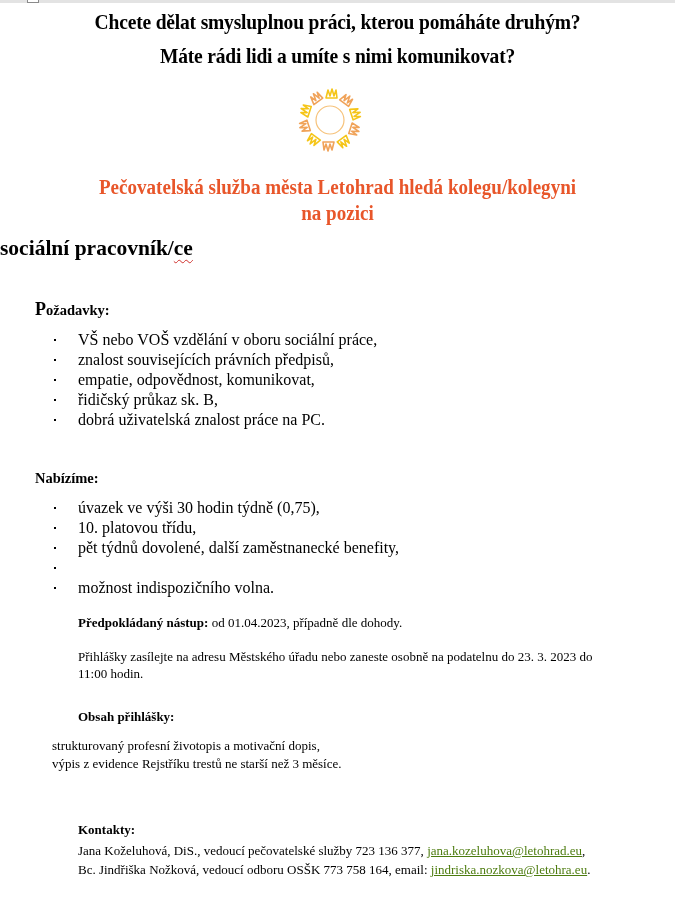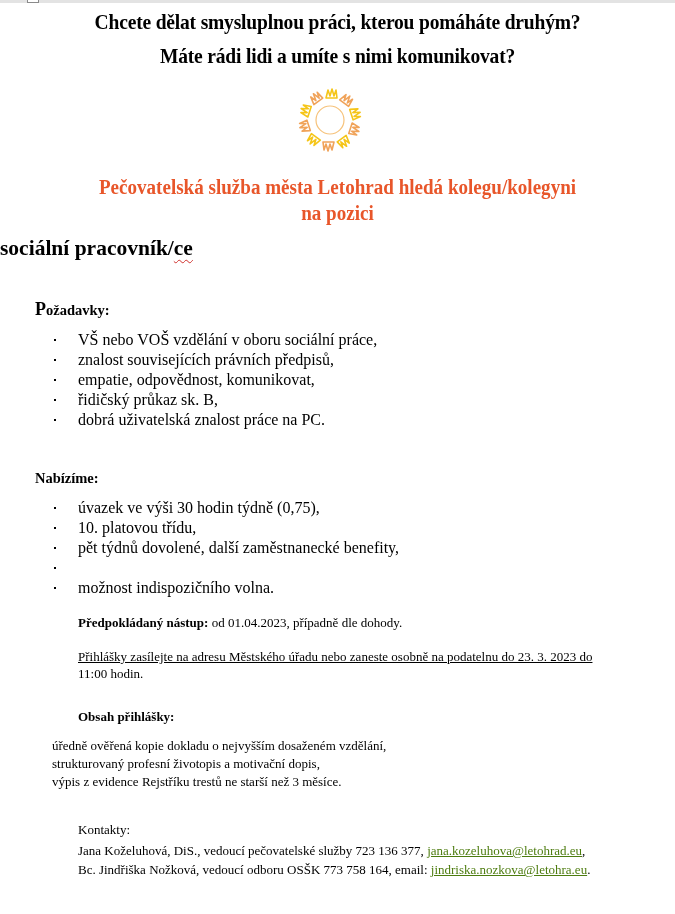--- a/index.html
+++ b/index.html
@@ -126,27 +126,26 @@
   <ul class="bullets" style="top:498px;">
     <li><span class="dot"></span><span>úvazek ve výši 30 hodin týdně (0,75),</span></li>
     <li><span class="dot"></span><span>10. platovou třídu,</span></li>
     <li><span class="dot"></span><span>pět týdnů dovolené, další zaměstnanecké benefity,</span></li>
     <li><span class="dot"></span></li>
     <li><span class="dot"></span><span>možnost indispozičního volna.</span></li>
   </ul>
 
   <div class="para" style="top:614px;"><b>Předpokládaný nástup:</b><span> od 01.04.2023, případně dle dohody.</span></div>
 
-  <div class="para" style="top:648px;text-decoration:underline;">Přihlášky zasílejte na adresu Městského úřadu nebo zaneste osobně na podatelnu do 23. 3. 2023 do</div>
+  <div class="para" style="top:648px;">Přihlášky zasílejte na adresu Městského úřadu nebo zaneste osobně na podatelnu do 23. 3. 2023 do</div>
   <div class="para" style="top:665px;">11:00 hodin.</div>
 
   <div class="para" style="top:708px; font-weight:bold;">Obsah přihlášky:</div>
   <div class="plain-list" style="top:737px;">
-    <div>úředně ověřená kopie dokladu o nejvyšším dosaženém vzdělání,</div>
     <div>strukturovaný profesní životopis a motivační dopis,</div>
     <div>výpis z evidence Rejstříku trestů ne starší než 3 měsíce.</div>
   </div>
 
-  <div class="para" style="top:821px; font-weight:normal;">Kontakty:</div>
+  <div class="para" style="top:821px; font-weight:bold;">Kontakty:</div>
   <div class="para" style="top:842px;"><span>Jana Koželuhová, DiS., vedoucí pečovatelské služby 723 136 377, </span><a class="mail">jana.kozeluhova@letohrad.eu</a><span>,</span></div>
   <div class="para" style="top:861px;"><span>Bc. Jindřiška Nožková, vedoucí odboru OSŠK 773 758 164, email: </span><a class="mail">jindriska.nozkova@letohra.eu</a><span>.</span></div>
 
 </div>
 
 </body></html>

